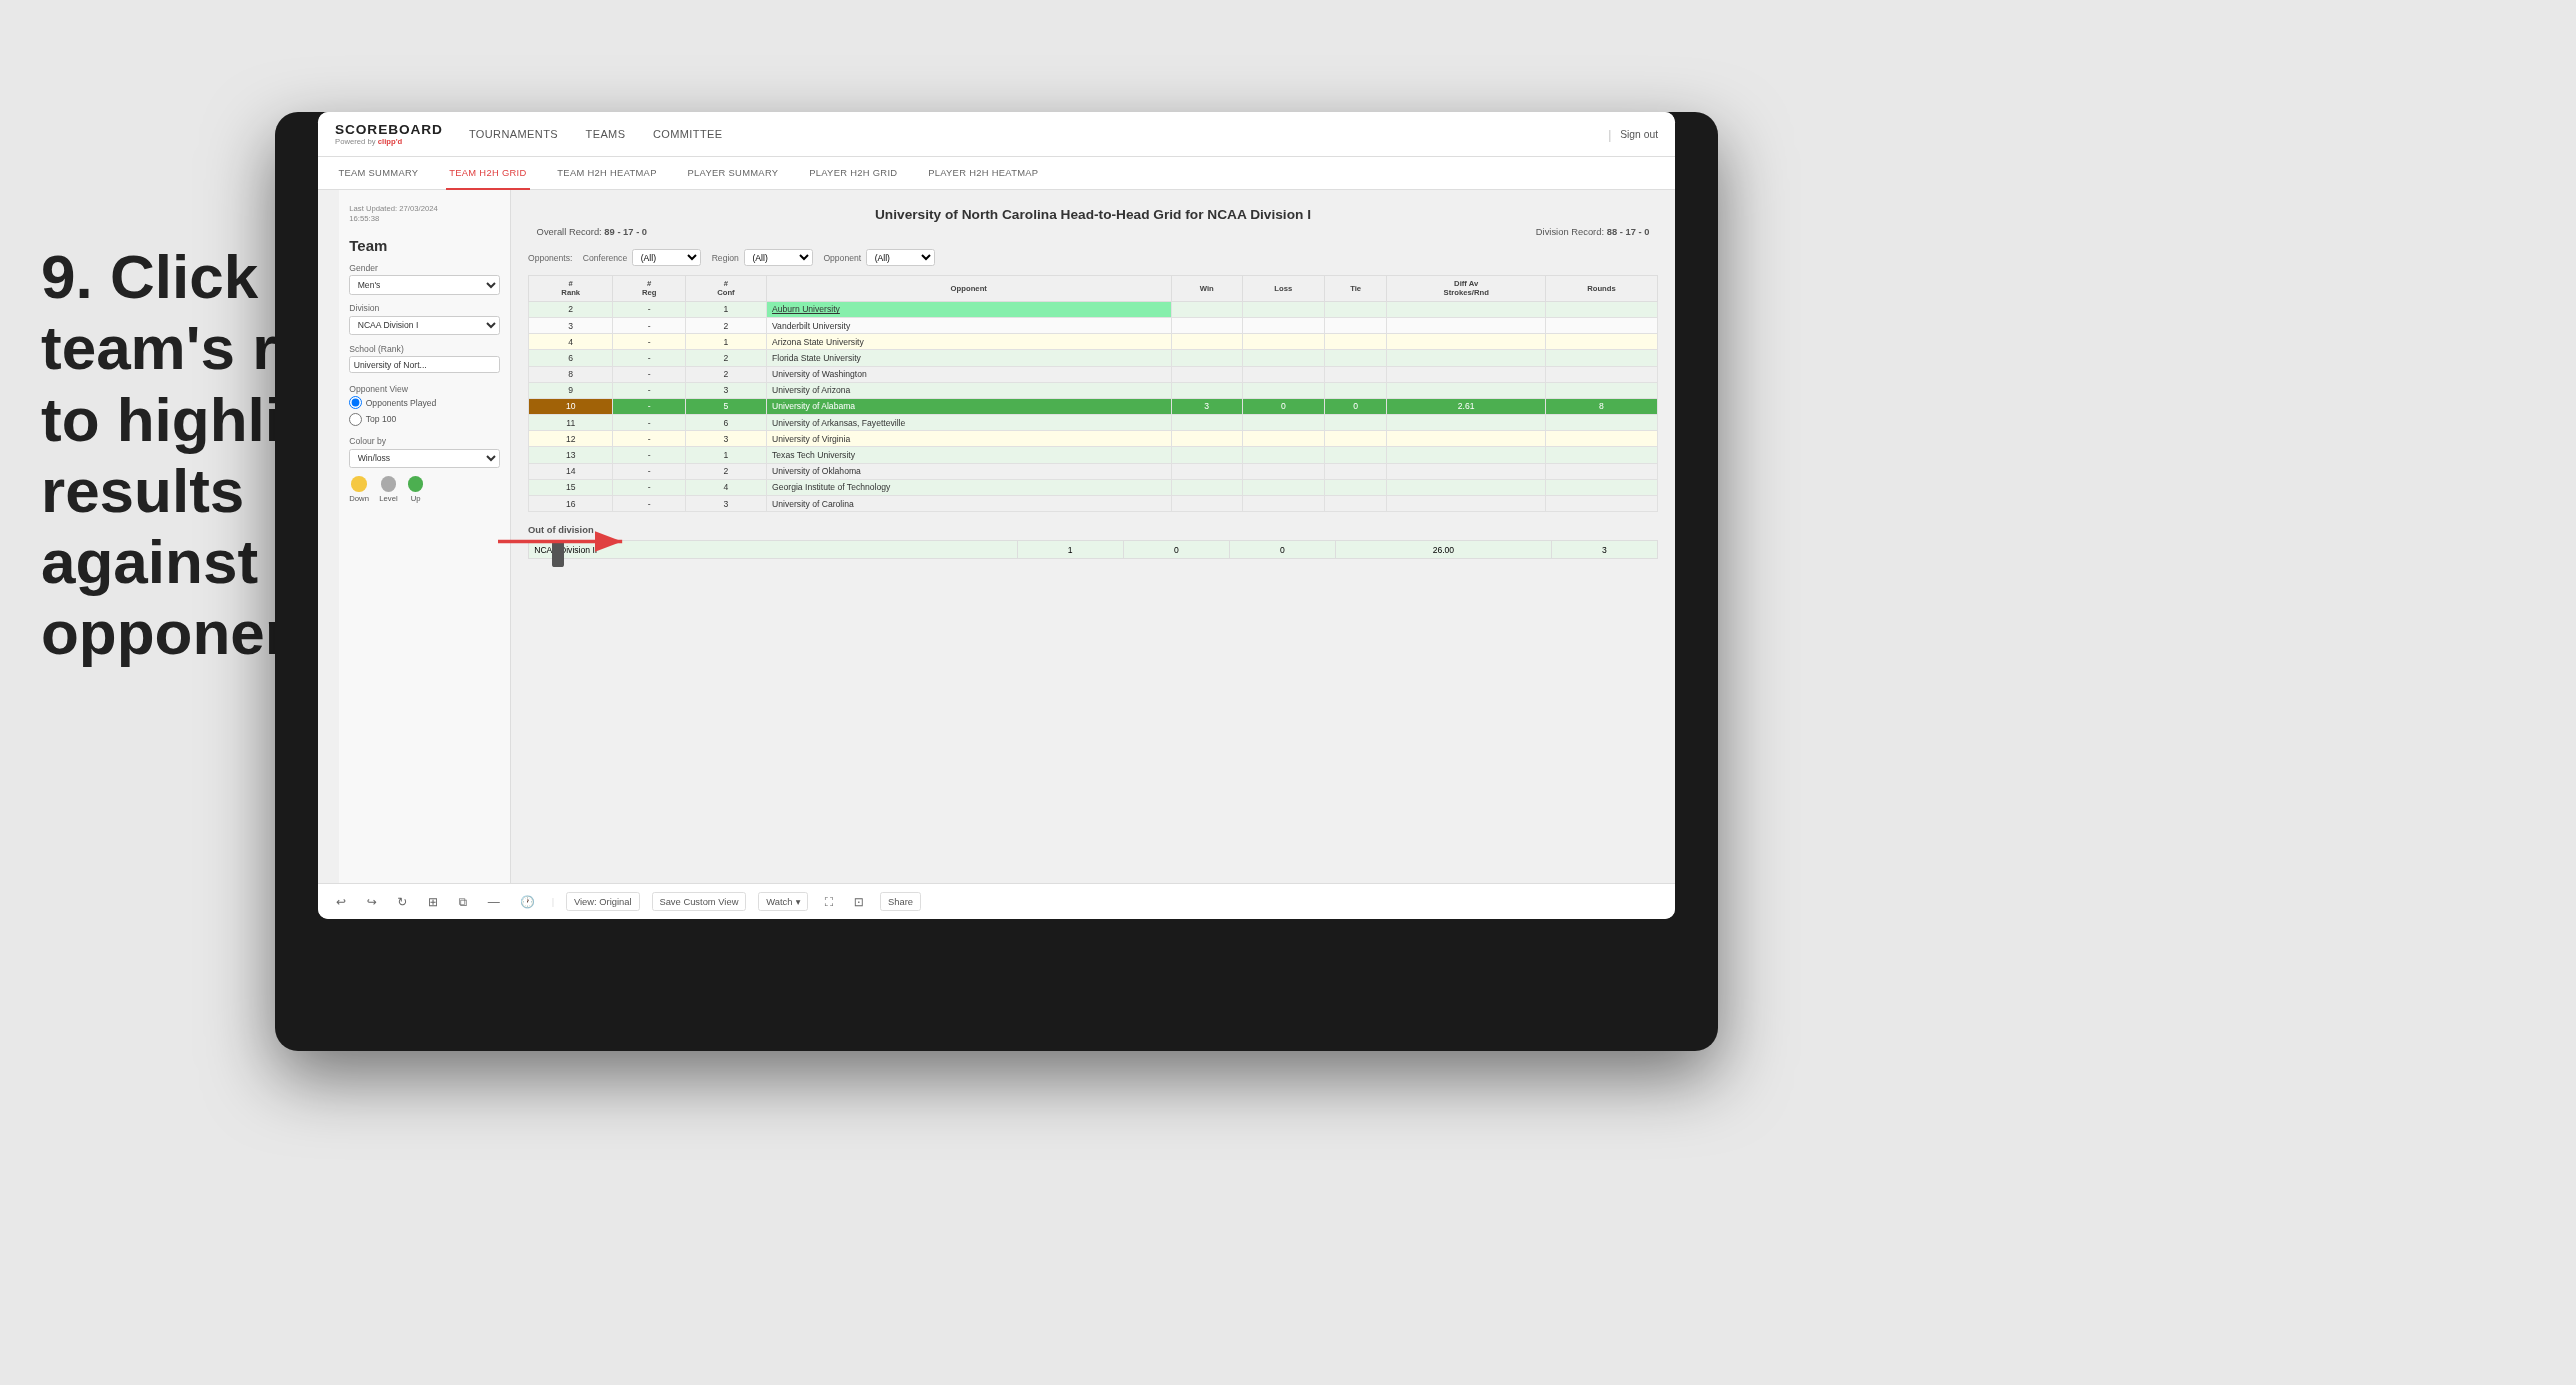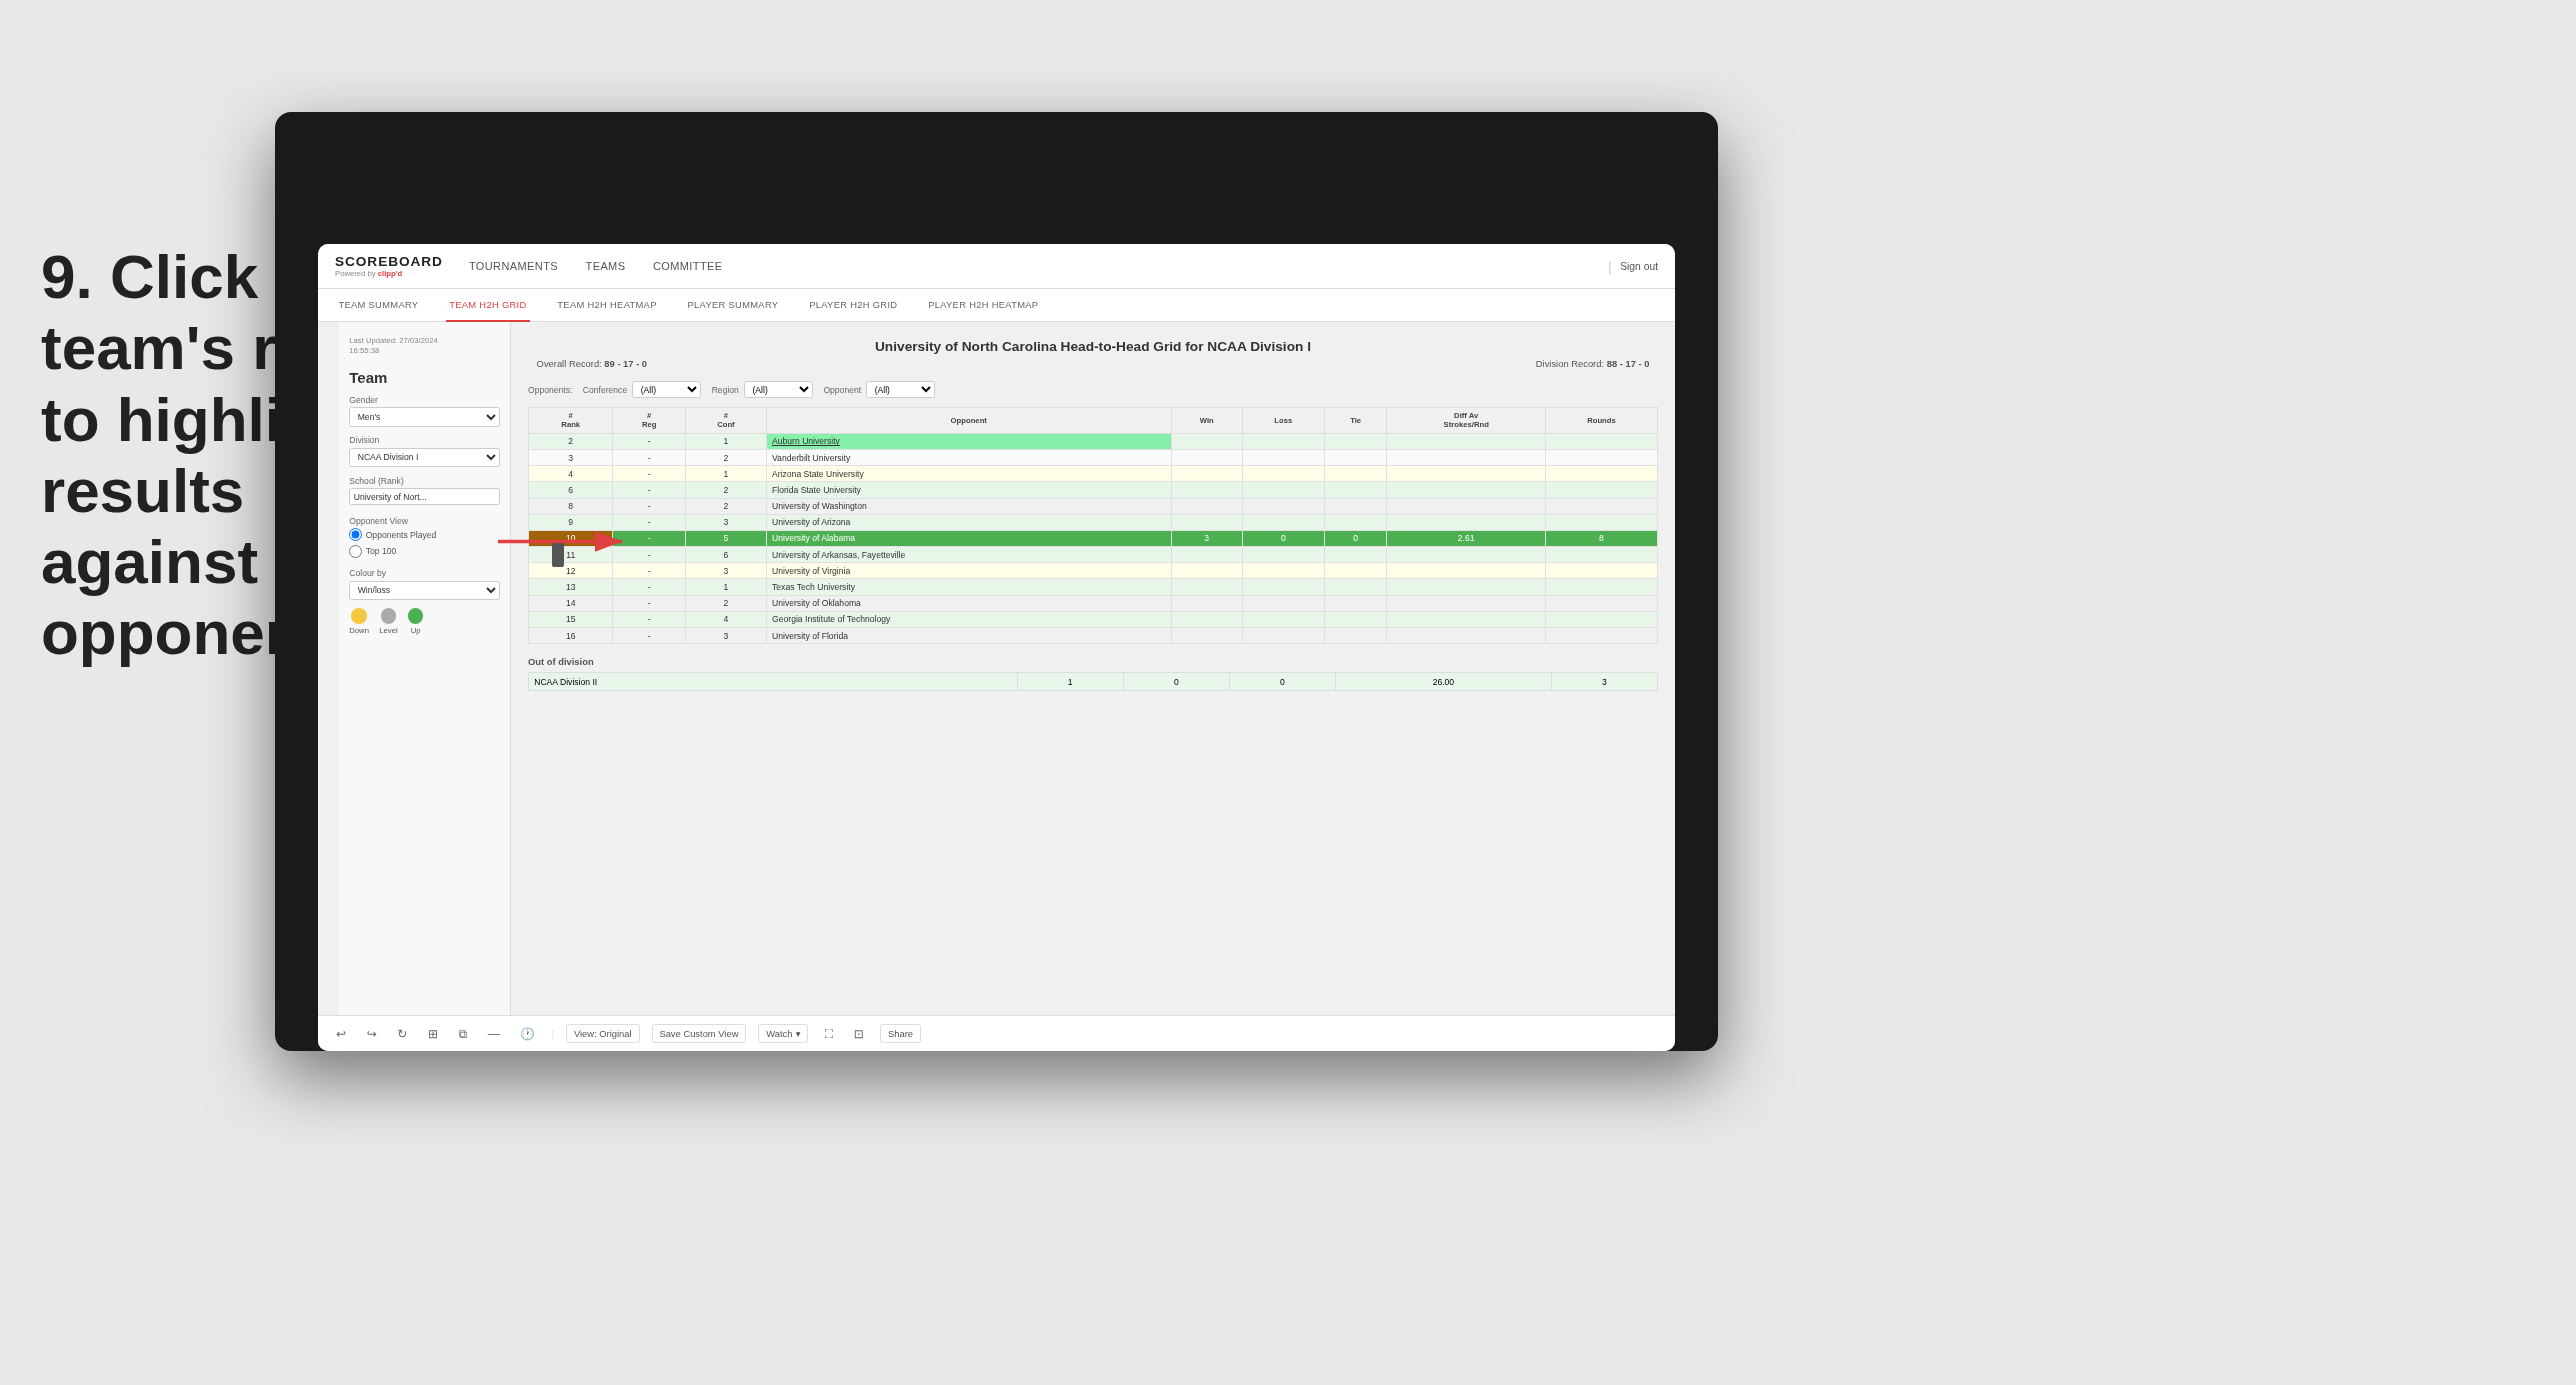--- a/index.html
+++ b/index.html
@@ -26,23 +26,23 @@
     }
 
     
     .tablet-frame {
       position: absolute;
       left: 275px;
       top: 112px;
       width: 1443px;
       height: 939px;
       background: #1a1a1a;
-      border-radius: 16px;
-      display: flex;
-      align-items: flex-end;
+      border-radius: 23px;
+      display: flex;
+      align-items: flex-start;
       justify-content: center;
       box-shadow: 0 26px 69px rgba(0,0,0,0.5);
     }
 
     .tablet-screen {
       width: 1357px;
       height: 807px;
       background: #f5f5f5;
       border-radius: 10.3px;
       overflow: hidden;
@@ -674,21 +674,21 @@
                 <td style="background: rgb(232, 245, 233); text-align: center;"></td>
                 <td style="background: rgb(232, 245, 233); text-align: center;"></td>
                 <td style="background: rgb(232, 245, 233); text-align: center;"></td>
                 <td style="background: rgb(232, 245, 233); text-align: center;"></td>
                 <td style="background: rgb(232, 245, 233); text-align: center;"></td>
               </tr>
               <tr>
                 <td style="text-align: center;">16</td>
                 <td style="text-align: center;">-</td>
                 <td style="text-align: center;">3</td>
-                <td style="text-align: left;">University of Florida</td>
+                <td style="text-align: left;">University of Carolina</td>
                 <td style="text-align: center;"></td>
                 <td style="text-align: center;"></td>
                 <td style="text-align: center;"></td>
                 <td style="text-align: center;"></td>
                 <td style="text-align: center;"></td>
               </tr>
             </tbody>
         </table>
 
         <div class="out-of-division-header">Out of division</div>

